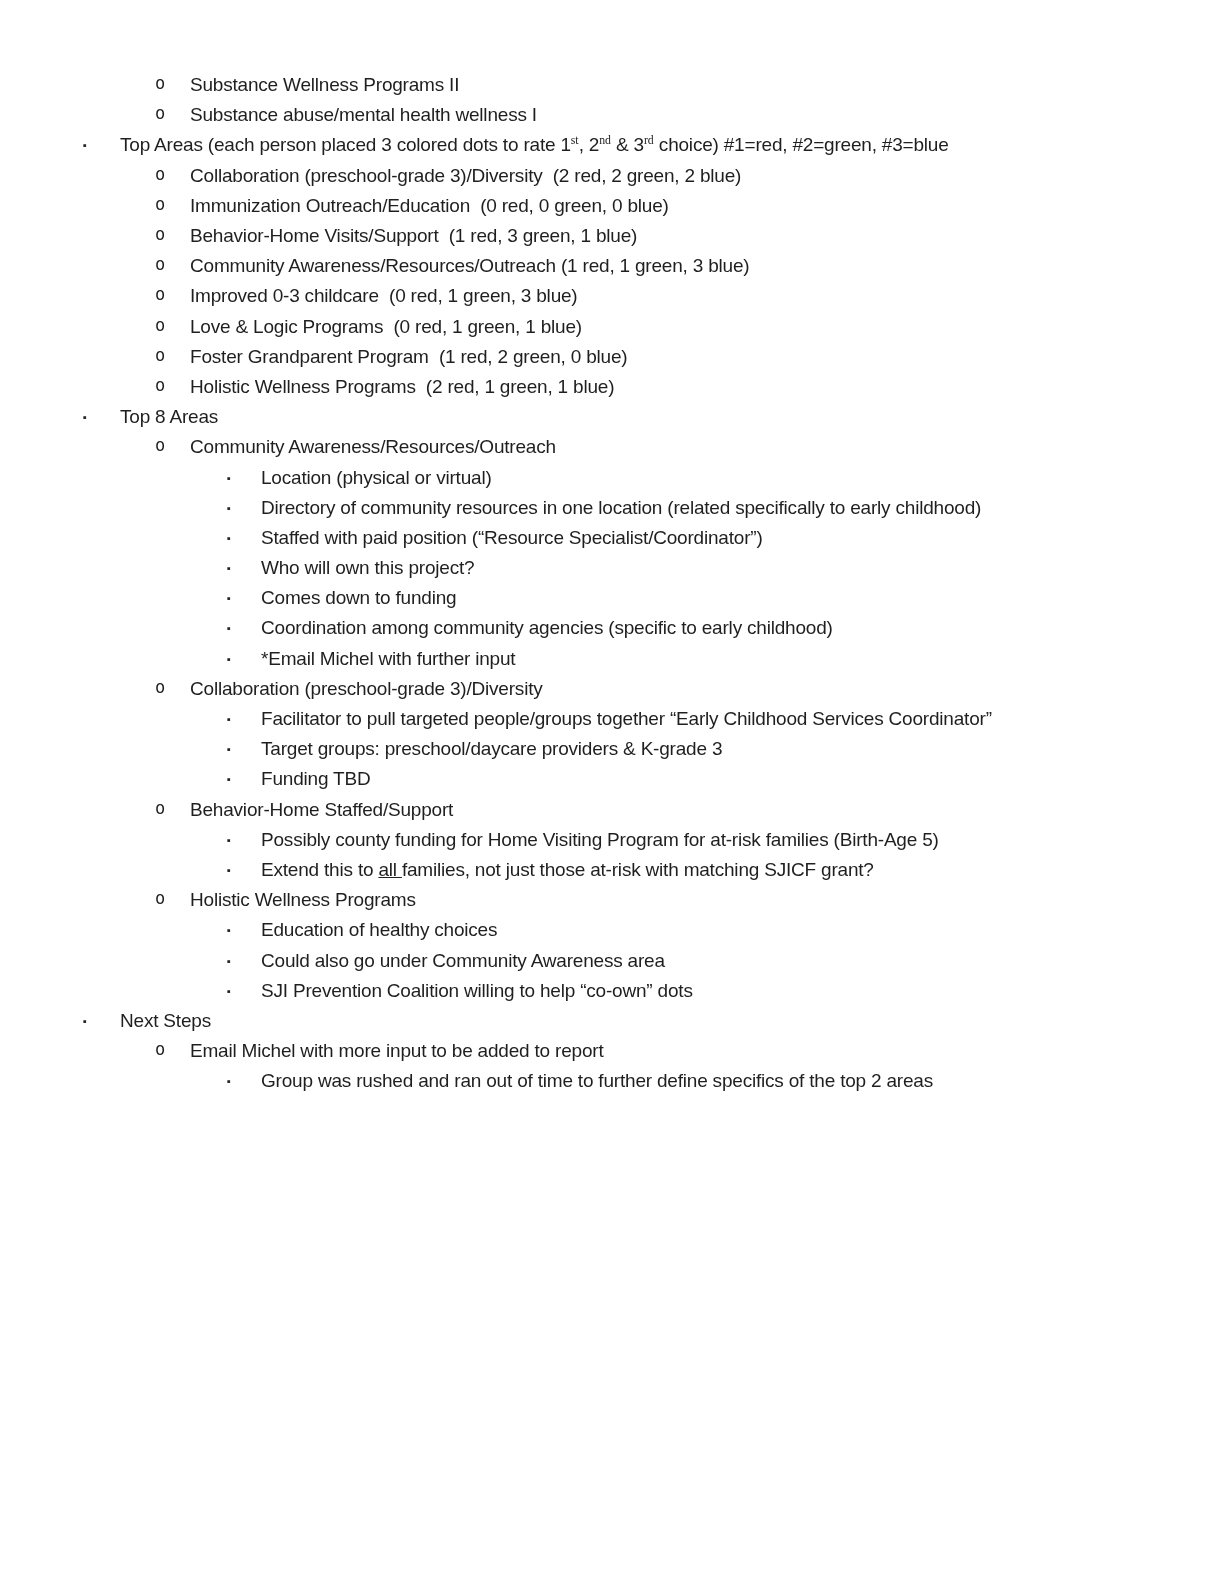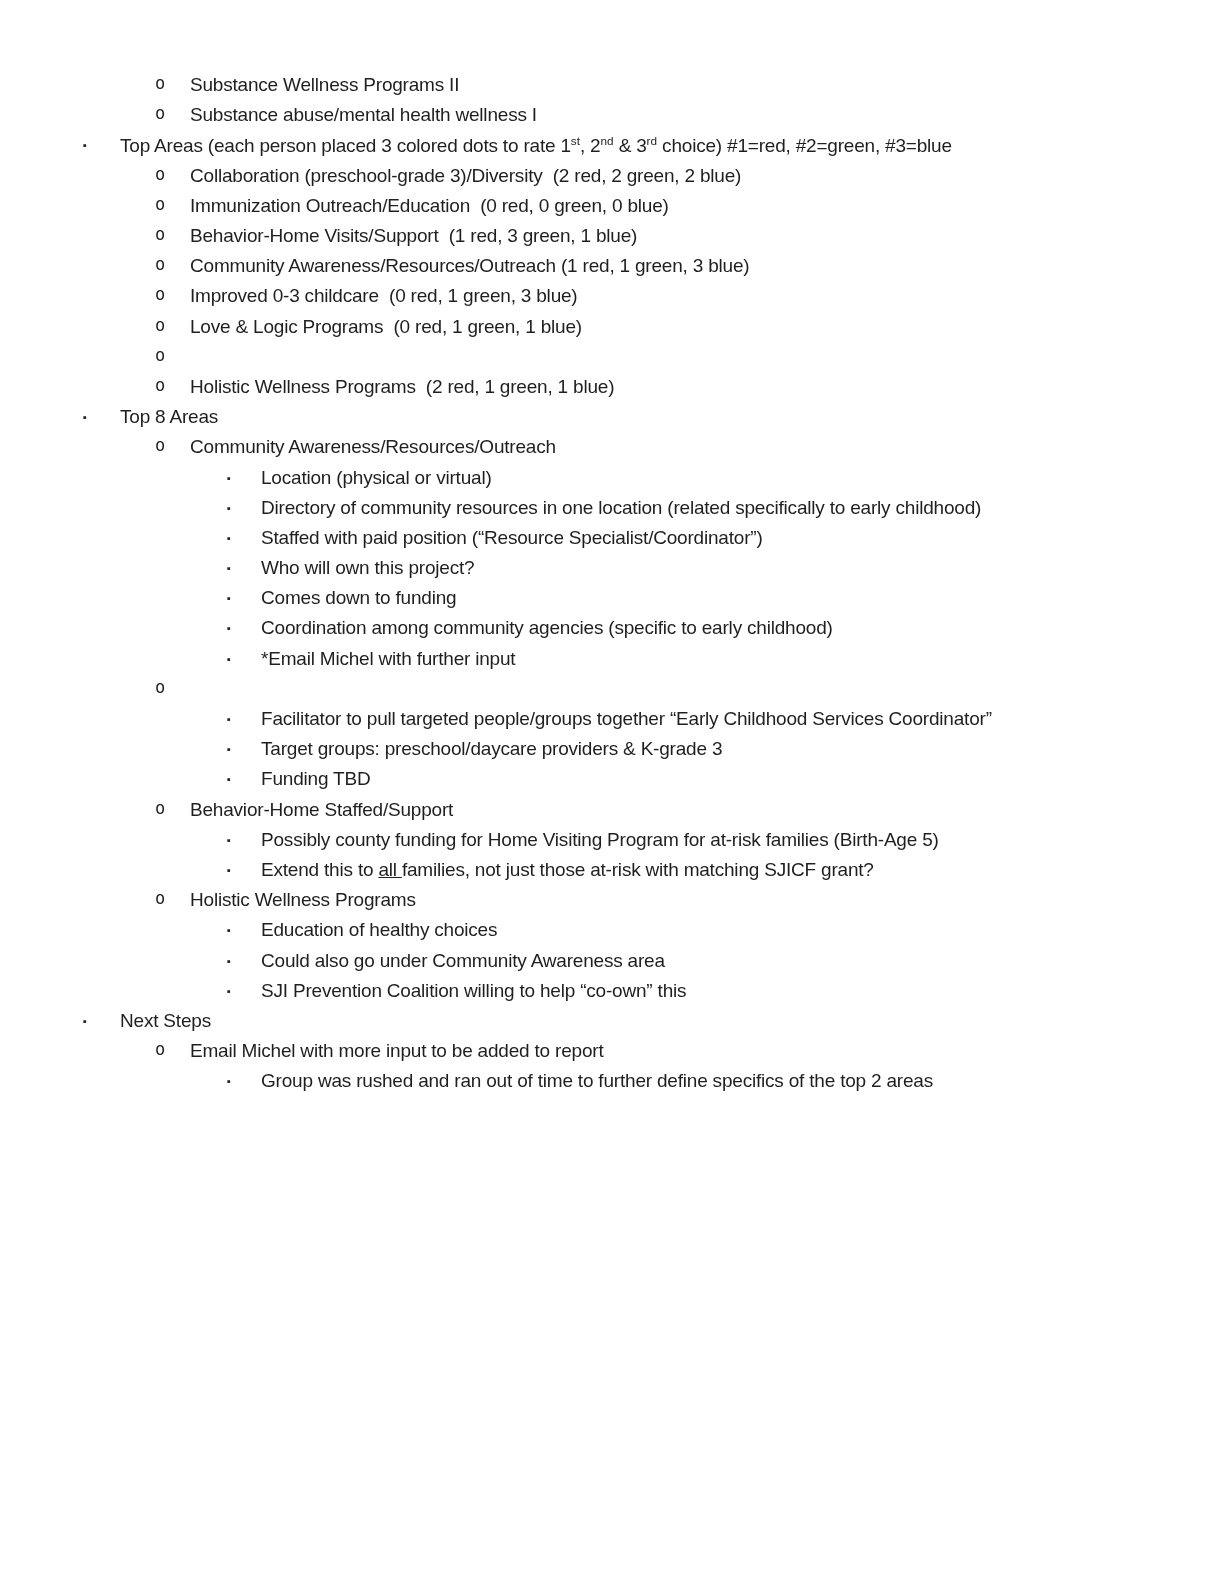--- a/index.html
+++ b/index.html
@@ -40,56 +40,57 @@
     transform: translateY(-50%);
     line-height: 1;
   }
   .level-1 .marker { left: 83px;  font-size: 11px; }
   .level-2 .marker { left: 155px; font-size: 17px; font-family: "DejaVu Sans Mono", monospace; transform: translateY(-56%); }
   .level-3 .marker { left: 227px; font-size: 11px; }
   .sup {
     vertical-align: super;
     font-size: 0.62em;
     letter-spacing: 0;
+    font-family: Liberation Serif, serif;
   }
   .underline { text-decoration: underline; }
 </style>
 </head>
 <body>
 
 <div class="page">
   <div class="doc-list">
       <div class="line level-2"><span class="marker">o</span><span class="text">Substance Wellness Programs II</span></div>
       <div class="line level-2"><span class="marker">o</span><span class="text">Substance abuse/mental health wellness I</span></div>
       <div class="line level-1"><span class="marker">▪</span><span class="text"><span>Top Areas (each person placed 3 colored dots to rate 1</span><span class="sup">st</span><span>, 2</span><span class="sup">nd</span><span> &amp; 3</span><span class="sup">rd</span><span> choice) #1=red, #2=green, #3=blue</span></span></div>
       <div class="line level-2"><span class="marker">o</span><span class="text">Collaboration (preschool-grade 3)/Diversity  (2 red, 2 green, 2 blue)</span></div>
       <div class="line level-2"><span class="marker">o</span><span class="text">Immunization Outreach/Education  (0 red, 0 green, 0 blue)</span></div>
       <div class="line level-2"><span class="marker">o</span><span class="text">Behavior-Home Visits/Support  (1 red, 3 green, 1 blue)</span></div>
       <div class="line level-2"><span class="marker">o</span><span class="text">Community Awareness/Resources/Outreach (1 red, 1 green, 3 blue)</span></div>
       <div class="line level-2"><span class="marker">o</span><span class="text">Improved 0-3 childcare  (0 red, 1 green, 3 blue)</span></div>
       <div class="line level-2"><span class="marker">o</span><span class="text">Love &amp; Logic Programs  (0 red, 1 green, 1 blue)</span></div>
-      <div class="line level-2"><span class="marker">o</span></div>
+      <div class="line level-2"><span class="marker">o</span><span class="text">Foster Grandparent Program  (1 red, 2 green, 0 blue)</span></div>
       <div class="line level-2"><span class="marker">o</span><span class="text">Holistic Wellness Programs  (2 red, 1 green, 1 blue)</span></div>
       <div class="line level-1"><span class="marker">▪</span><span class="text">Top 8 Areas</span></div>
       <div class="line level-2"><span class="marker">o</span><span class="text">Community Awareness/Resources/Outreach</span></div>
       <div class="line level-3"><span class="marker">▪</span><span class="text">Location (physical or virtual)</span></div>
       <div class="line level-3"><span class="marker">▪</span><span class="text">Directory of community resources in one location (related specifically to early childhood)</span></div>
       <div class="line level-3"><span class="marker">▪</span><span class="text">Staffed with paid position (“Resource Specialist/Coordinator”)</span></div>
       <div class="line level-3"><span class="marker">▪</span><span class="text">Who will own this project?</span></div>
       <div class="line level-3"><span class="marker">▪</span><span class="text">Comes down to funding</span></div>
       <div class="line level-3"><span class="marker">▪</span><span class="text">Coordination among community agencies (specific to early childhood)</span></div>
       <div class="line level-3"><span class="marker">▪</span><span class="text">*Email Michel with further input</span></div>
-      <div class="line level-2"><span class="marker">o</span></div>
+      <div class="line level-2"><span class="marker">o</span><span class="text">Collaboration (preschool-grade 3)/Diversity</span></div>
       <div class="line level-3"><span class="marker">▪</span><span class="text">Facilitator to pull targeted people/groups together “Early Childhood Services Coordinator”</span></div>
       <div class="line level-3"><span class="marker">▪</span><span class="text">Target groups: preschool/daycare providers &amp; K-grade 3</span></div>
       <div class="line level-3"><span class="marker">▪</span><span class="text">Funding TBD</span></div>
       <div class="line level-2"><span class="marker">o</span><span class="text">Behavior-Home Staffed/Support</span></div>
       <div class="line level-3"><span class="marker">▪</span><span class="text">Possibly county funding for Home Visiting Program for at-risk families (Birth-Age 5)</span></div>
       <div class="line level-3"><span class="marker">▪</span><span class="text"><span>Extend this to </span><span class="underline">all </span><span>families, not just those at-risk with matching SJICF grant?</span></span></div>
       <div class="line level-2"><span class="marker">o</span><span class="text">Holistic Wellness Programs</span></div>
       <div class="line level-3"><span class="marker">▪</span><span class="text">Education of healthy choices</span></div>
       <div class="line level-3"><span class="marker">▪</span><span class="text">Could also go under Community Awareness area</span></div>
-      <div class="line level-3"><span class="marker">▪</span><span class="text">SJI Prevention Coalition willing to help “co-own” this</span></div>
+      <div class="line level-3"><span class="marker">▪</span><span class="text">SJI Prevention Coalition willing to help “co-own” dots</span></div>
       <div class="line level-1"><span class="marker">▪</span><span class="text">Next Steps</span></div>
       <div class="line level-2"><span class="marker">o</span><span class="text">Email Michel with more input to be added to report</span></div>
       <div class="line level-3"><span class="marker">▪</span><span class="text">Group was rushed and ran out of time to further define specifics of the top 2 areas</span></div>
     </div>
 </div>
 
 </body></html>

